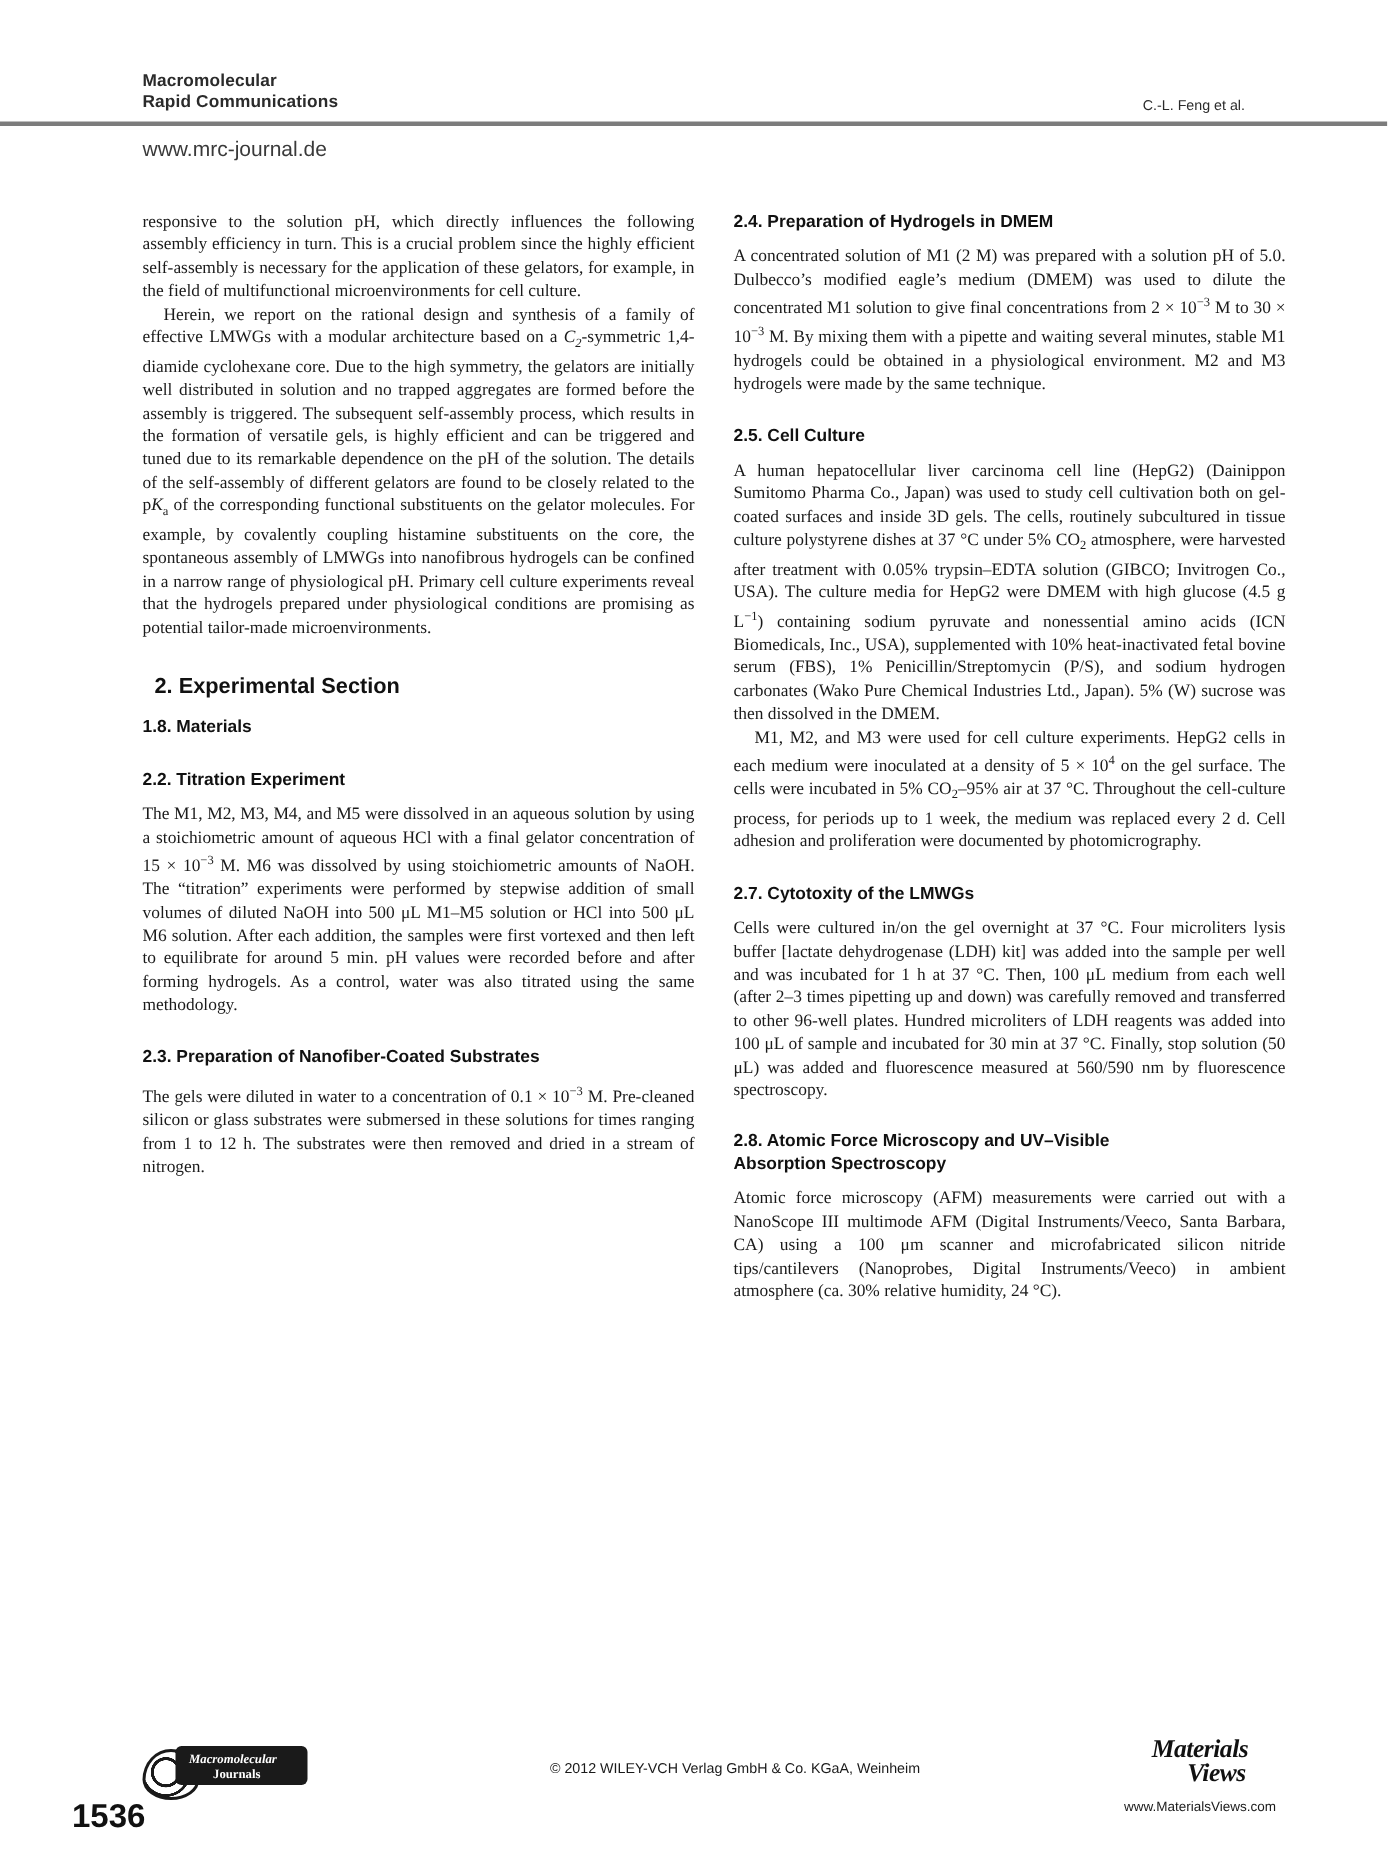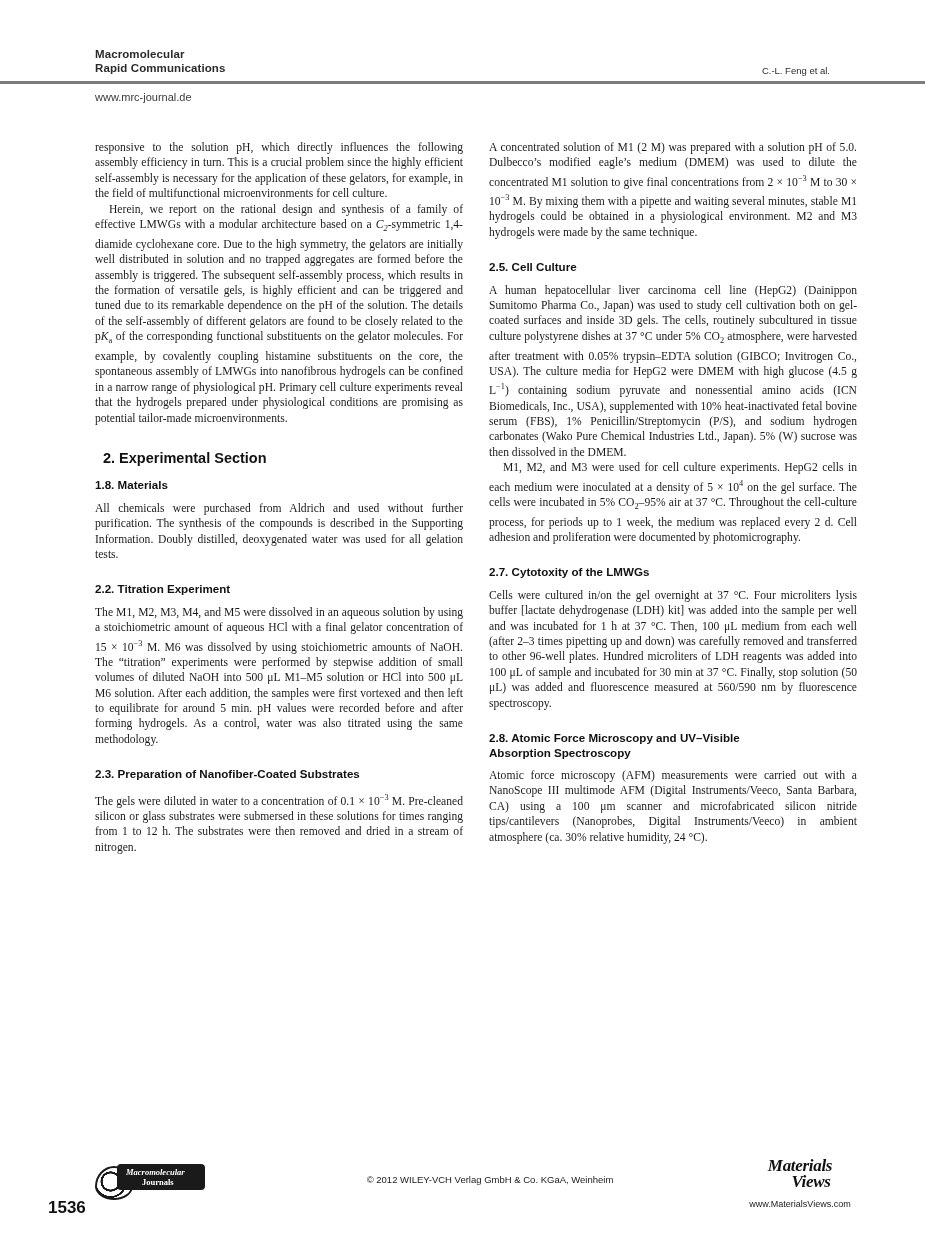--- a/index.html
+++ b/index.html
@@ -57,21 +57,21 @@
     top: 69px;
     width: 925px;
     height: 3px;
     background: #7c7c7c;
   }
   .journal-url {
     position: absolute;
     left: 95px;
     top: 79px;
     font-family: "Liberation Sans", sans-serif;
-    font-size: 11px;
+    font-size: 14px;
     color: #3a3a3a;
   }
 
   
   .col {
     position: absolute;
     top: 128px;
     width: 368px;
     font-size: 11.6px;
     line-height: 15.4px;
@@ -122,21 +122,21 @@
     left: 0;
     top: 1140px;
     width: 925px;
     height: 90px;
   }
   .page-number {
     position: absolute;
     left: 48px;
     top: 46px;
     font-family: "Liberation Sans", sans-serif;
-    font-size: 17px;
+    font-size: 22px;
     font-weight: bold;
     color: #111;
   }
   .logo-macro {
     position: absolute;
     left: 95px;
     top: 12px;
     width: 110px;
     height: 34px;
   }
@@ -232,30 +232,30 @@
   <div class="header-rule"></div>
   <div class="journal-url">www.mrc-journal.de</div>
 
   <div class="col col-left">
     <p class="body">responsive to the solution pH, which directly influences the following assembly efficiency in turn. This is a crucial problem since the highly efficient self-assembly is necessary for the application of these gelators, for example, in the field of multifunctional microenvironments for cell culture.</p>
     <p class="body"><span>Herein, we report on the rational design and synthesis of a family of effective LMWGs with a modular architecture based on a </span><span class="ital">C</span><span class="sub ital">2</span><span>-symmetric 1,4-diamide cyclohexane core. Due to the high symmetry, the gelators are initially well distributed in solution and no trapped aggregates are formed before the assembly is triggered. The subsequent self-assembly process, which results in the formation of versatile gels, is highly efficient and can be triggered and tuned due to its remarkable dependence on the pH of the solution. The details of the self-assembly of different gelators are found to be closely related to the p</span><span class="ital">K</span><span class="sub">a</span><span> of the corresponding functional substituents on the gelator molecules. For example, by covalently coupling histamine substituents on the core, the spontaneous assembly of LMWGs into nanofibrous hydrogels can be confined in a narrow range of physiological pH. Primary cell culture experiments reveal that the hydrogels prepared under physiological conditions are promising as potential tailor-made microenvironments.</span></p>
 
     <h2 class="section">2. Experimental Section</h2>
 
     <h3 class="subsection first">1.8. Materials</h3>
-    <p class="body">All chemicals were purchased from Aldrich and used without further purification. The synthesis of the compounds is described in the Supporting Information. Doubly distilled, deoxygenated water was used for all gelation tests.</p>
 
     <h3 class="subsection">2.2. Titration Experiment</h3>
     <p class="body"><span>The M1, M2, M3, M4, and M5 were dissolved in an aqueous solution by using a stoichiometric amount of aqueous HCl with a final gelator concentration of 15 × 10</span><span class="sup">−3</span><span class="smallcaps"> M</span><span>. M6 was dissolved by using stoichiometric amounts of NaOH. The “titration” experiments were performed by stepwise addition of small volumes of diluted NaOH into 500 μL M1–M5 solution or HCl into 500 μL M6 solution. After each addition, the samples were first vortexed and then left to equilibrate for around 5 min. pH values were recorded before and after forming hydrogels. As a control, water was also titrated using the same methodology.</span></p>
 
     <h3 class="subsection">2.3. Preparation of Nanofiber-Coated Substrates</h3>
     <p class="body"><span>The gels were diluted in water to a concentration of 0.1 × 10</span><span class="sup">−3</span><span class="smallcaps"> M</span><span>. Pre-cleaned silicon or glass substrates were submersed in these solutions for times ranging from 1 to 12 h. The substrates were then removed and dried in a stream of nitrogen.</span></p>
   </div>
 
   <div class="col col-right">
+    <h3 class="subsection top0">2.4. Preparation of Hydrogels in DMEM</h3>
     <p class="body"><span>A concentrated solution of M1 (2 </span><span class="smallcaps">M</span><span>) was prepared with a solution pH of 5.0. Dulbecco’s modified eagle’s medium (DMEM) was used to dilute the concentrated M1 solution to give final concentrations from 2 × 10</span><span class="sup">−3</span><span class="smallcaps"> M</span><span> to 30 × 10</span><span class="sup">−3</span><span class="smallcaps"> M</span><span>. By mixing them with a pipette and waiting several minutes, stable M1 hydrogels could be obtained in a physiological environment. M2 and M3 hydrogels were made by the same technique.</span></p>
 
     <h3 class="subsection">2.5. Cell Culture</h3>
     <p class="body"><span>A human hepatocellular liver carcinoma cell line (HepG2) (Dainippon Sumitomo Pharma Co., Japan) was used to study cell cultivation both on gel-coated surfaces and inside 3D gels. The cells, routinely subcultured in tissue culture polystyrene dishes at 37 °C under 5% CO</span><span class="sub">2</span><span> atmosphere, were harvested after treatment with 0.05% trypsin–EDTA solution (GIBCO; Invitrogen Co., USA). The culture media for HepG2 were DMEM with high glucose (4.5 g L</span><span class="sup">−1</span><span>) containing sodium pyruvate and nonessential amino acids (ICN Biomedicals, Inc., USA), supplemented with 10% heat-inactivated fetal bovine serum (FBS), 1% Penicillin/Streptomycin (P/S), and sodium hydrogen carbonates (Wako Pure Chemical Industries Ltd., Japan). 5% (W) sucrose was then dissolved in the DMEM.</span></p>
 
     <p class="body"><span>M1, M2, and M3 were used for cell culture experiments. HepG2 cells in each medium were inoculated at a density of 5 × 10</span><span class="sup">4</span><span> on the gel surface. The cells were incubated in 5% CO</span><span class="sub">2</span><span>–95% air at 37 °C. Throughout the cell-culture process, for periods up to 1 week, the medium was replaced every 2 d. Cell adhesion and proliferation were documented by photomicrography.</span></p>
 
     <h3 class="subsection">2.7. Cytotoxity of the LMWGs</h3>
     <p class="body">Cells were cultured in/on the gel overnight at 37 °C. Four microliters lysis buffer [lactate dehydrogenase (LDH) kit] was added into the sample per well and was incubated for 1 h at 37 °C. Then, 100 μL medium from each well (after 2–3 times pipetting up and down) was carefully removed and transferred to other 96-well plates. Hundred microliters of LDH reagents was added into 100 μL of sample and incubated for 30 min at 37 °C. Finally, stop solution (50 μL) was added and fluorescence measured at 560/590 nm by fluorescence spectroscopy.</p>
 

